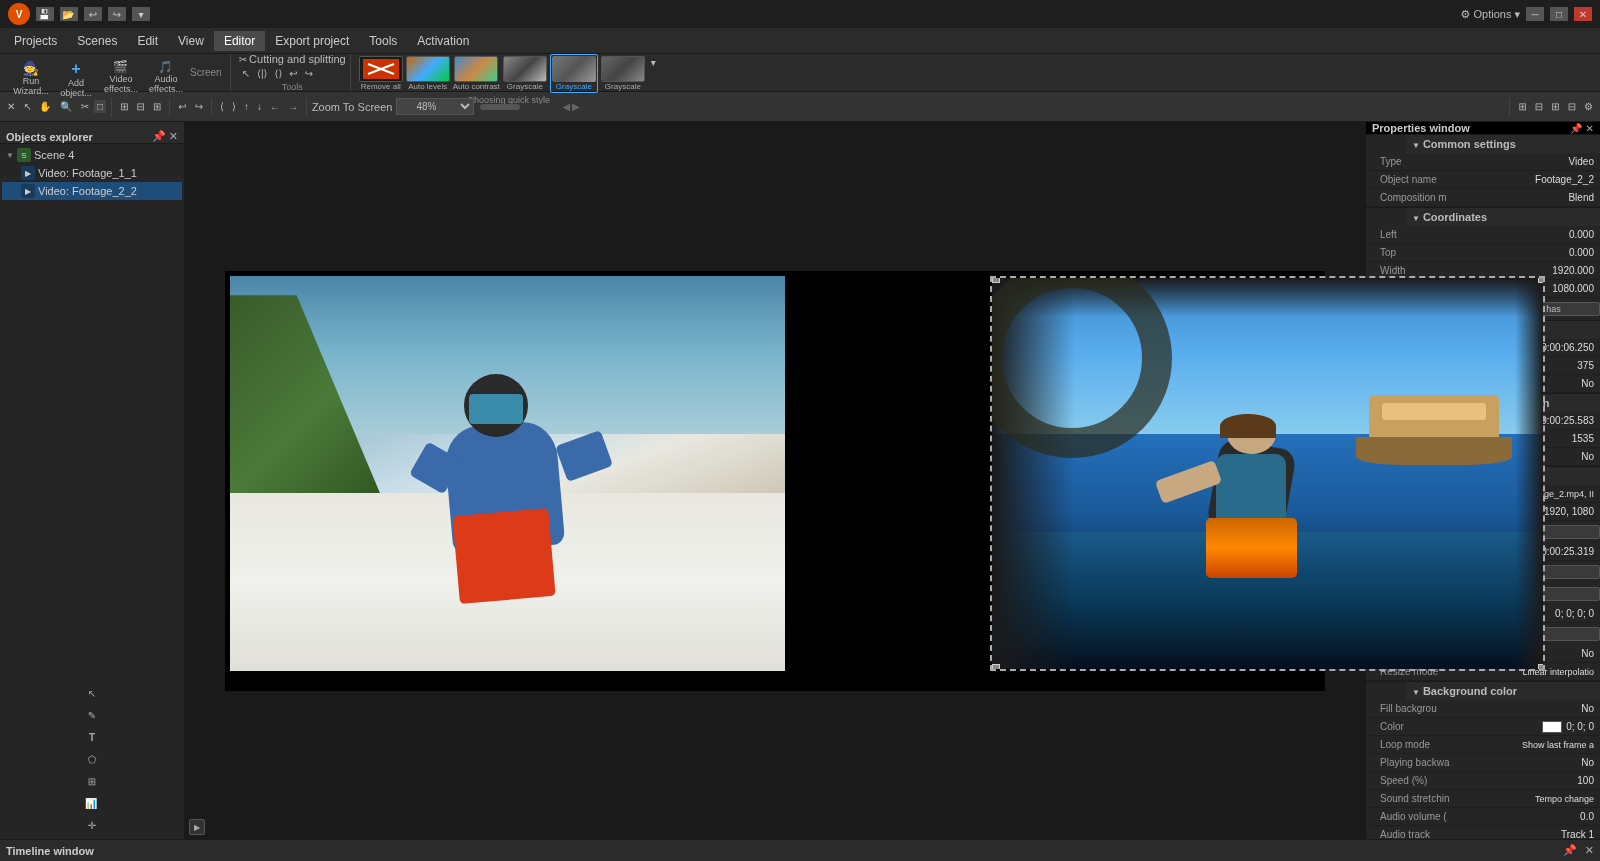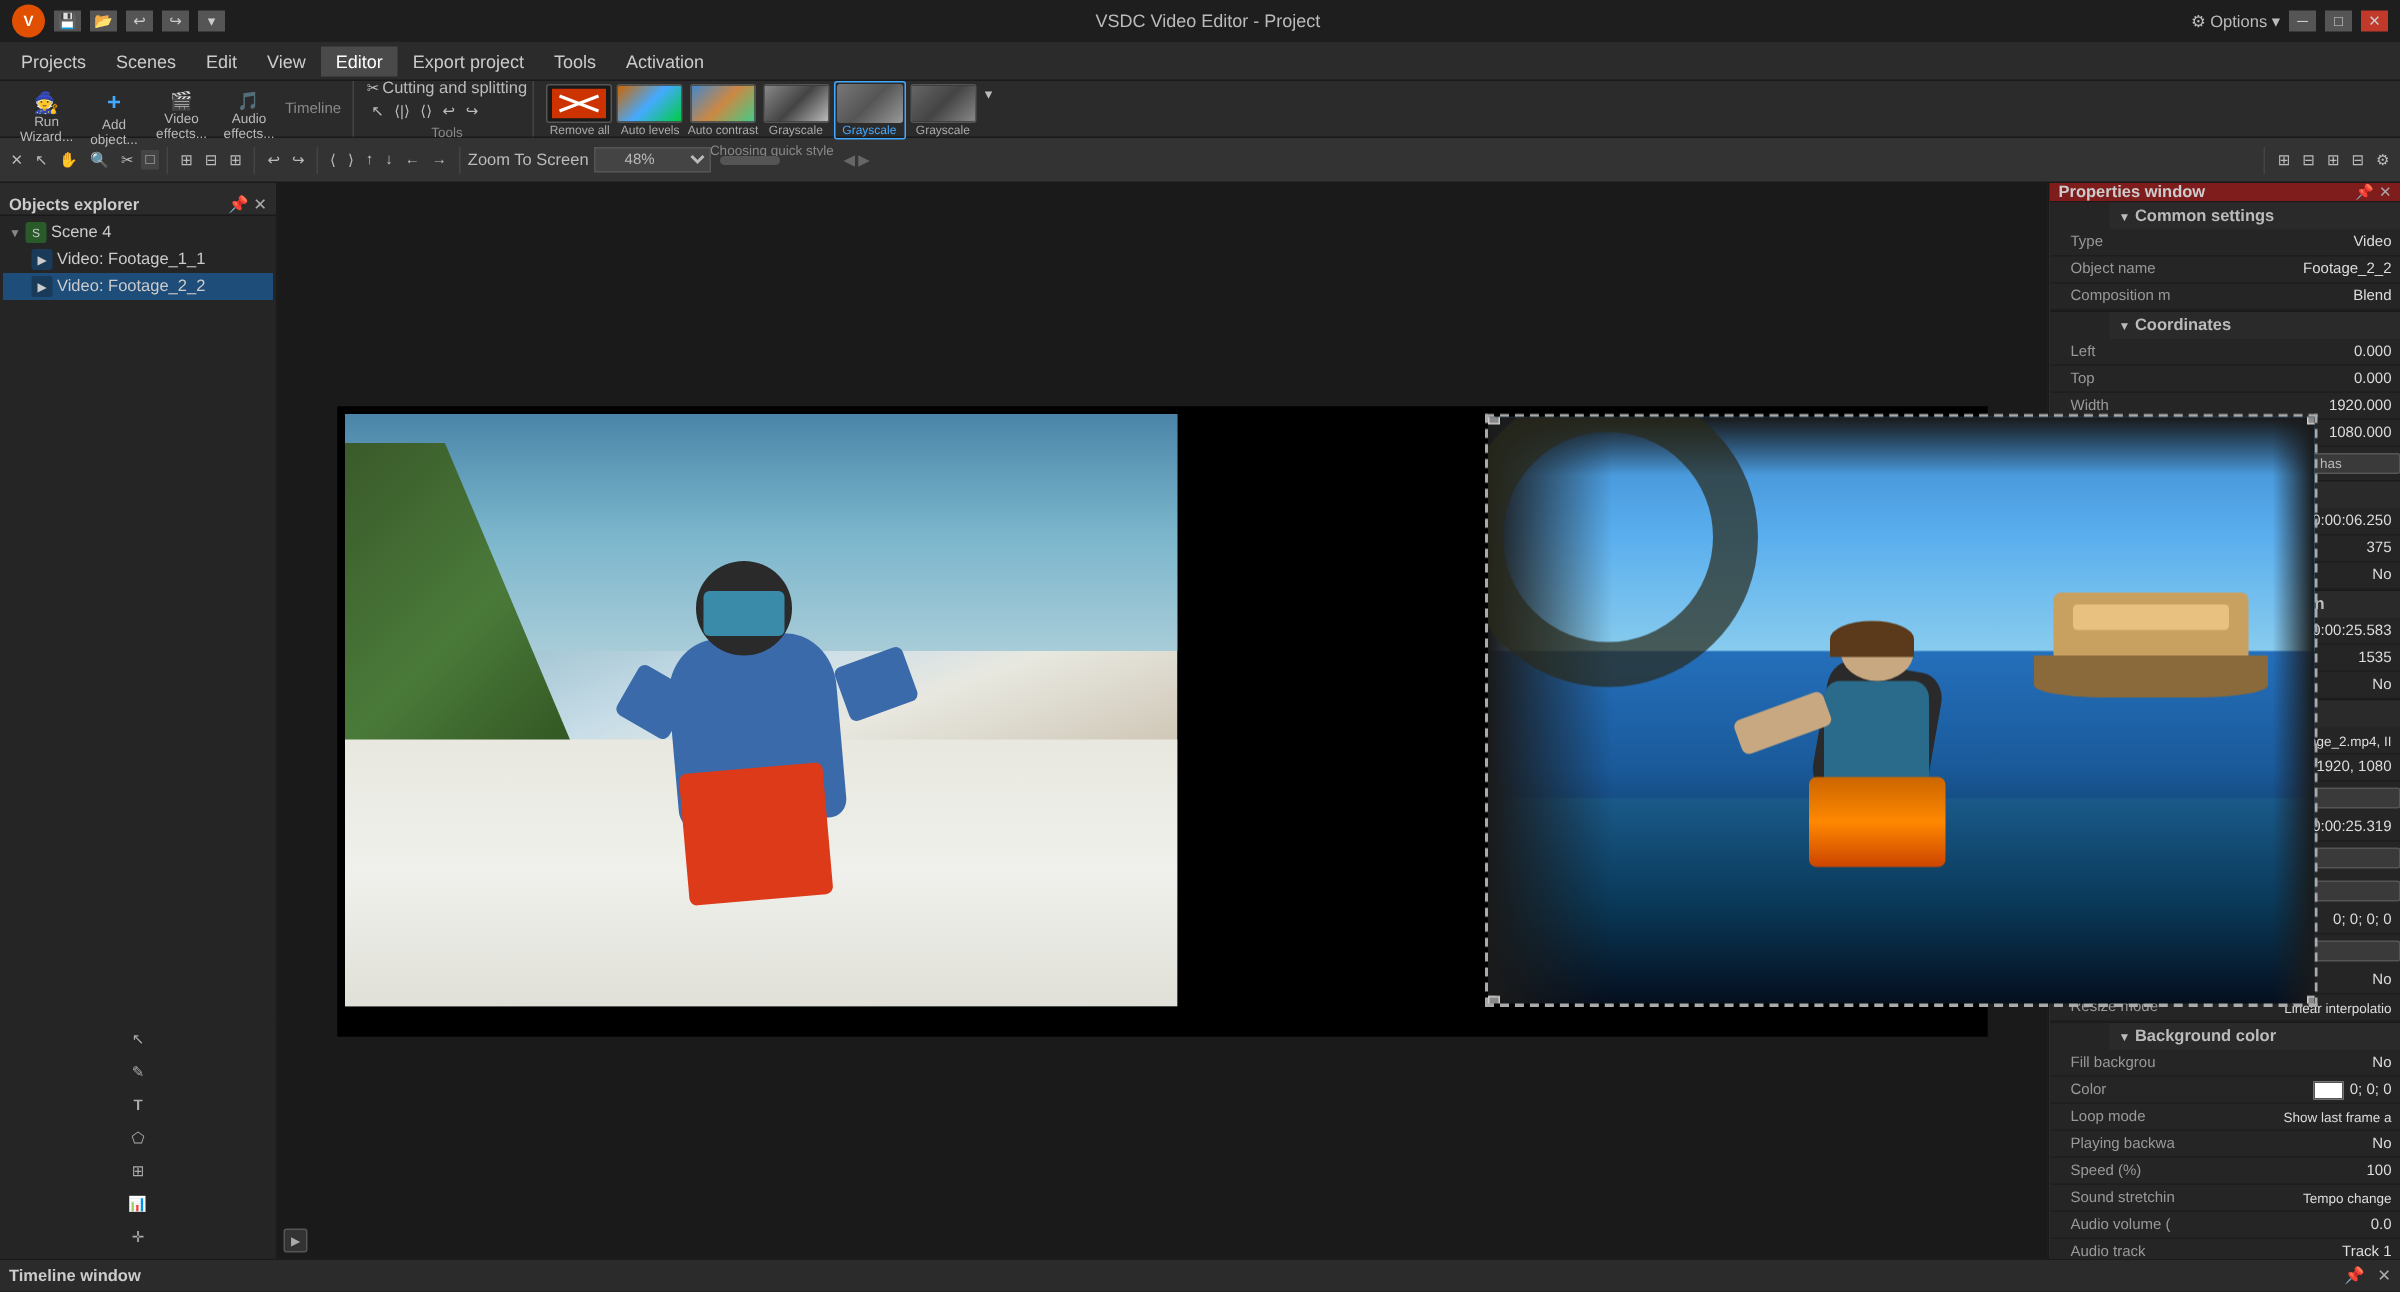--- a/index.html
+++ b/index.html
@@ -46,21 +46,21 @@
     .obj-icon.scene { background: #2a5a2a; }
     .obj-icon.video { background: #1a3a5a; }
     .lt-btn { width: 20px; height: 20px; background: none; border: none; color: #aaa; cursor: pointer; display: flex; align-items: center; justify-content: center; font-size: 10px; border-radius: 2px; }
 
     
     #canvas-area { flex: 1; background: #1a1a1a; display: flex; align-items: center; justify-content: center; position: relative; }
     #canvas-container { width: 1100px; height: 420px; background: #000; position: relative; }
 
     
     #props-panel { width: 235px; background: #252525; border-left: 1px solid #1a1a1a; display: flex; flex-direction: column; font-size: 11px; overflow-y: auto; }
-    #props-panel .panel-title { height: 22px; background: #7f1d1d; display: flex; align-items: center; justify-content: space-between; padding: 0 6px; border-bottom: 1px solid #1a1a1a; font-size: 11px; font-weight: bold; }
+    #props-panel .panel-title { height: 22px; background: #000000; display: flex; align-items: center; justify-content: space-between; padding: 0 6px; border-bottom: 1px solid #1a1a1a; font-size: 11px; font-weight: bold; }
     .prop-section { border-bottom: 1px solid #1a1a1a; }
     .prop-section-header { display: flex; align-items: center; gap: 3px; padding: 3px 6px; background: #2a2a2a; cursor: pointer; font-size: 11px; font-weight: bold; color: #bbb; margin-left: 40px; }
     .prop-row { display: flex; justify-content: space-between; align-items: center; padding: 2px 6px 2px 14px; border-bottom: 1px solid #1e1e1e; min-height: 18px; }
     .prop-label { color: #999; font-size: 10px; flex: 1; }
     .prop-value { color: #ddd; font-size: 10px; text-align: right; flex: 1; }
     .prop-btn { background: #3a3a3a; border: 1px solid #555; color: #bbb; cursor: pointer; font-size: 9px; padding: 1px 6px; border-radius: 2px; width: 100%; margin: 2px 6px; }
     .color-swatch { width: 20px; height: 12px; background: #fff; border: 1px solid #555; display: inline-block; vertical-align: middle; }
 
     
     #bottom { height: 220px; background: #252525; border-top: 1px solid #1a1a1a; display: flex; flex-direction: column; }
@@ -82,21 +82,20 @@
 
 <div id="titlebar">
   <div style="display:flex;align-items:center;gap:6px;">
     <div style="width:22px;height:22px;background:#e05000;border-radius:50%;display:flex;align-items:center;justify-content:center;color:white;font-weight:bold;font-size:10px;">V</div>
     <button class="win-btn">💾</button>
     <button class="win-btn">📂</button>
     <button class="win-btn">↩</button>
     <button class="win-btn">↪</button>
     <button class="win-btn">▾</button>
   </div>
-  <div class="title">VSDC Video Editor - Project</div>
   <div style="display:flex;align-items:center;gap:6px;">
     <button style="background:none;border:none;color:#bbb;font-size:11px;cursor:pointer;">⚙ Options ▾</button>
     <button class="win-btn">─</button>
     <button class="win-btn">□</button>
     <button class="win-btn close">✕</button>
   </div>
 </div>
 
 <div id="menubar">
   <div class="menu-item">Projects</div>
@@ -121,21 +120,21 @@
       <span>Add<br>object...</span>
     </button>
     <button class="tool-btn" style="display:flex;flex-direction:column;align-items:center;width:42px;height:32px;font-size:9px;">
       <span style="font-size:12px;">🎬</span>
       <span>Video<br>effects...</span>
     </button>
     <button class="tool-btn" style="display:flex;flex-direction:column;align-items:center;width:42px;height:32px;font-size:9px;">
       <span style="font-size:12px;">🎵</span>
       <span>Audio<br>effects...</span>
     </button>
-    <div class="tool-label">Timeline</div>
+    <div class="tool-label">Screen</div>
   </div>
 
   <div class="tool-section" style="flex-direction:column;align-items:flex-start;justify-content:center;gap:2px;">
     <div style="display:flex;align-items:center;gap:2px;">
       <span style="font-size:10px;color:#bbb;">✂</span>
       <span style="font-size:11px;color:#bbb;">Cutting and splitting</span>
     </div>
     <div style="display:flex;align-items:center;gap:1px;">
       <button class="small-btn">↖</button>
       <button class="small-btn">⟨|⟩</button>

